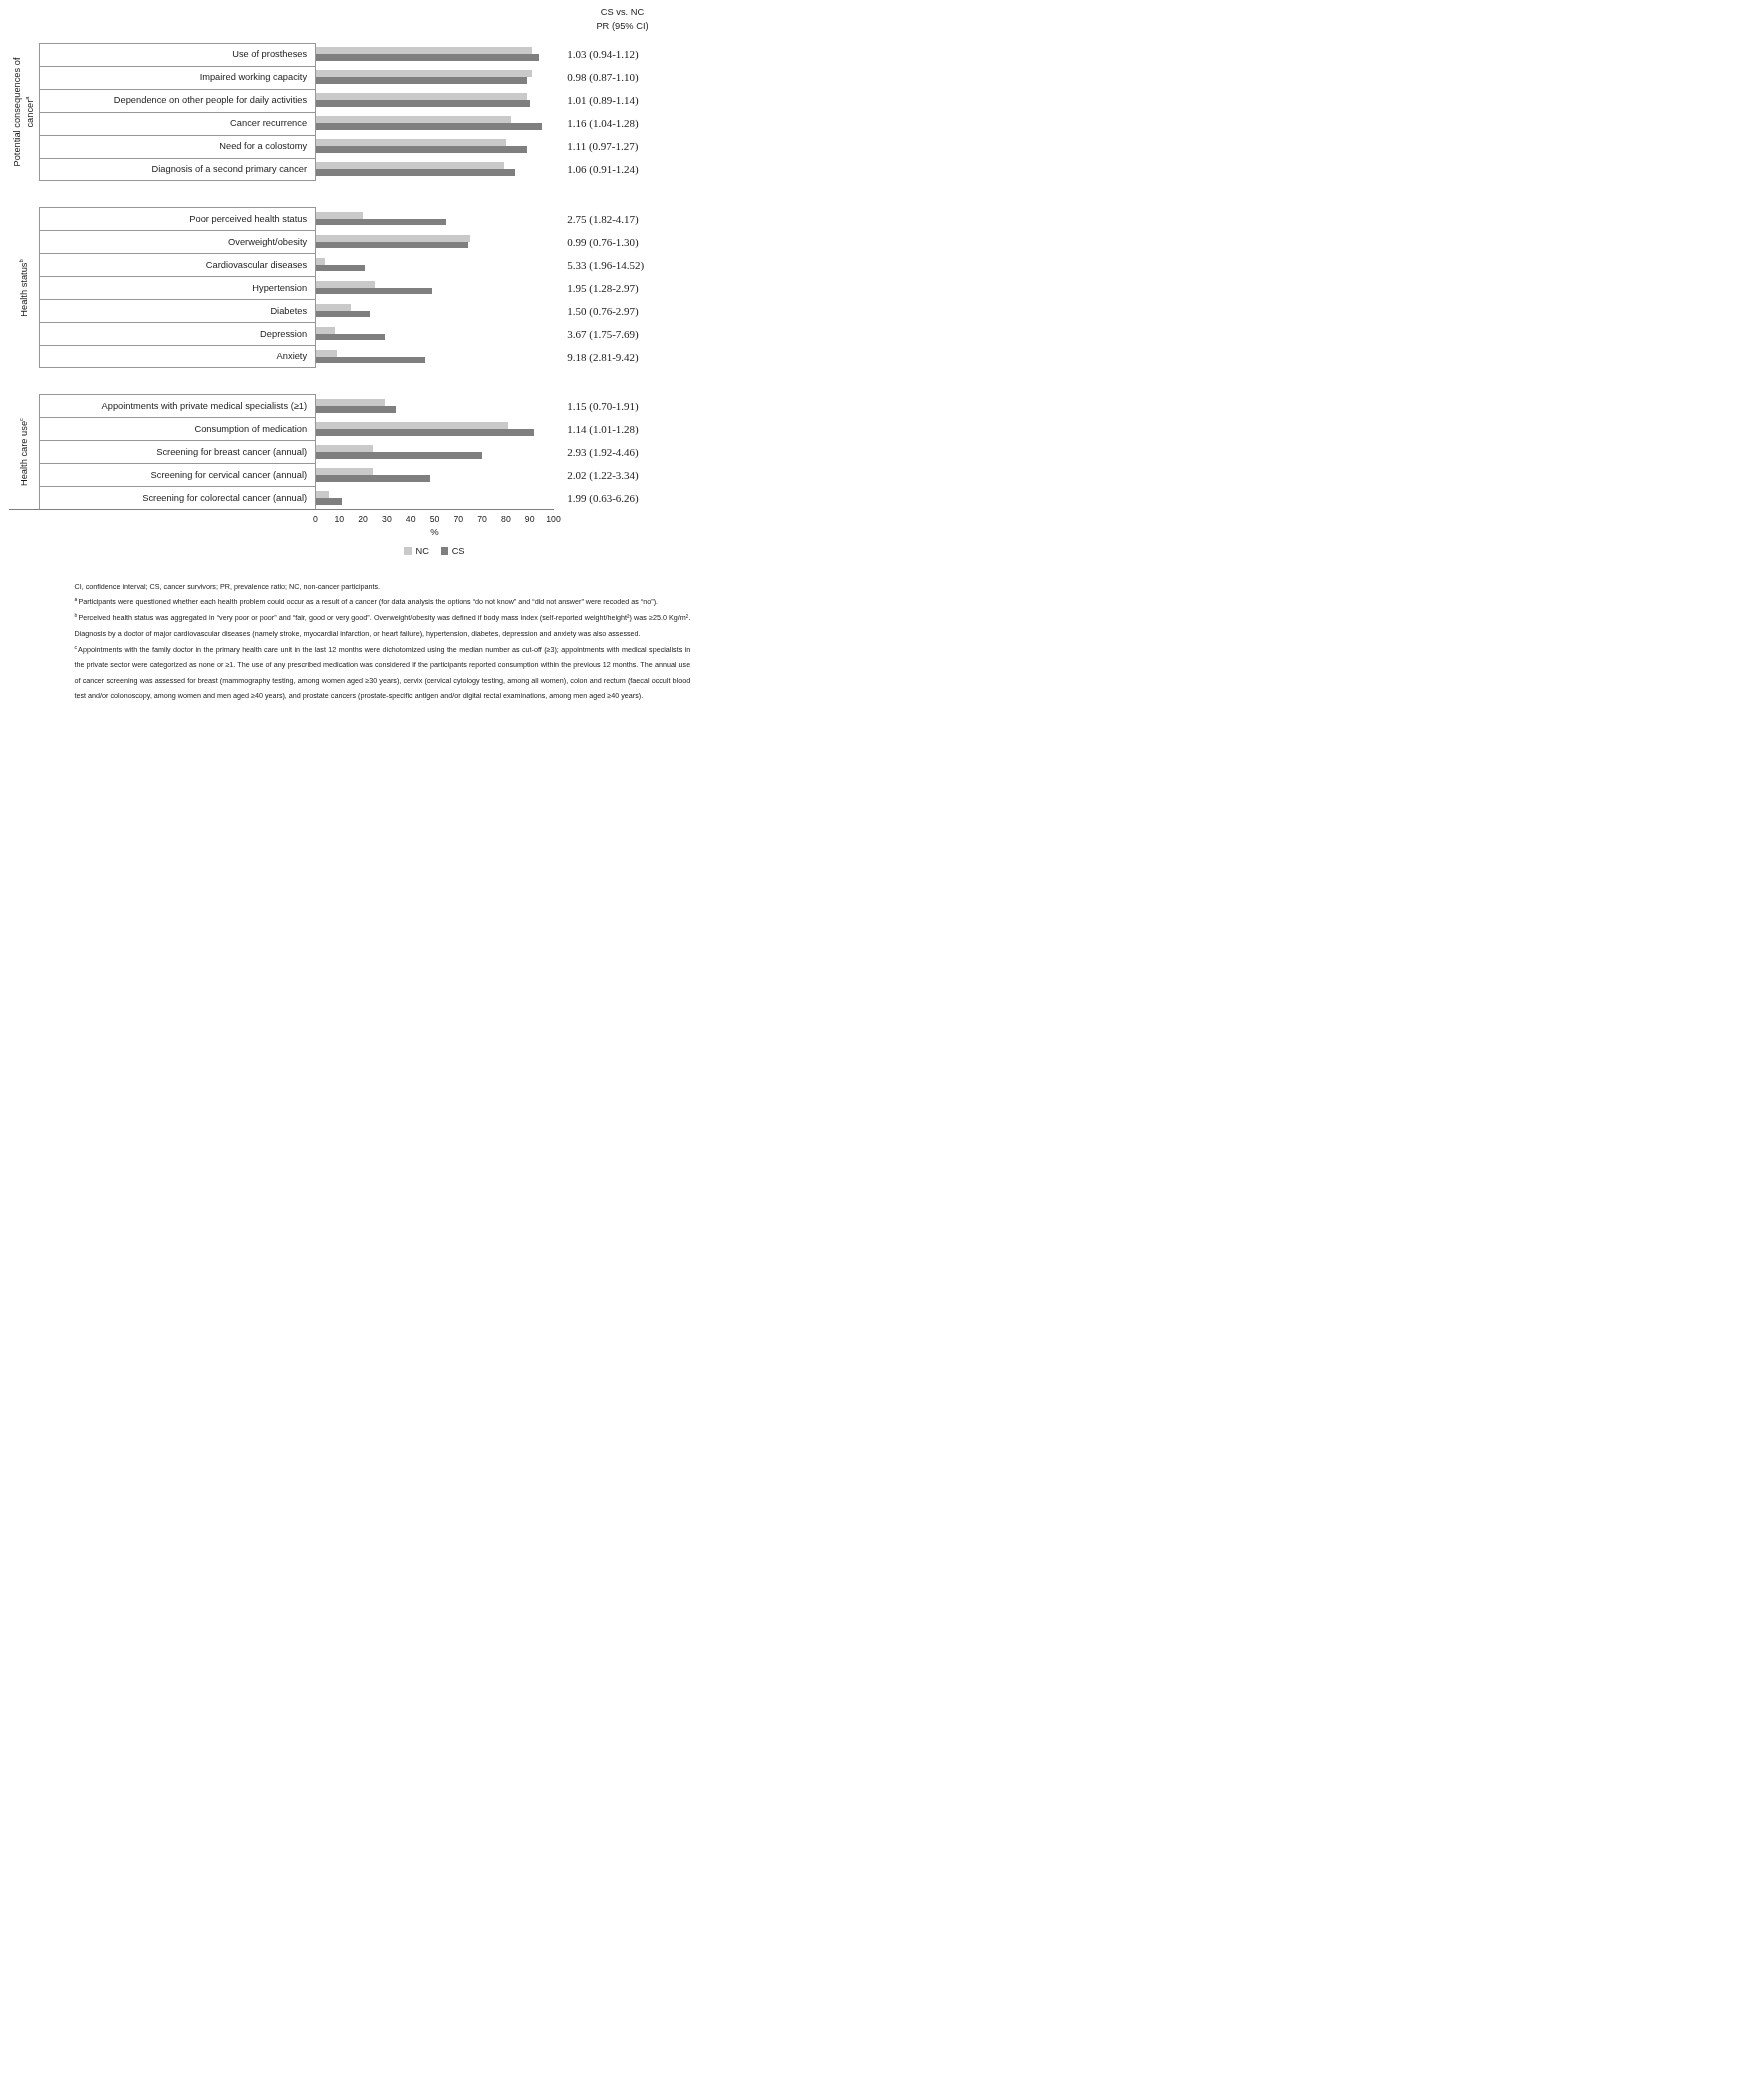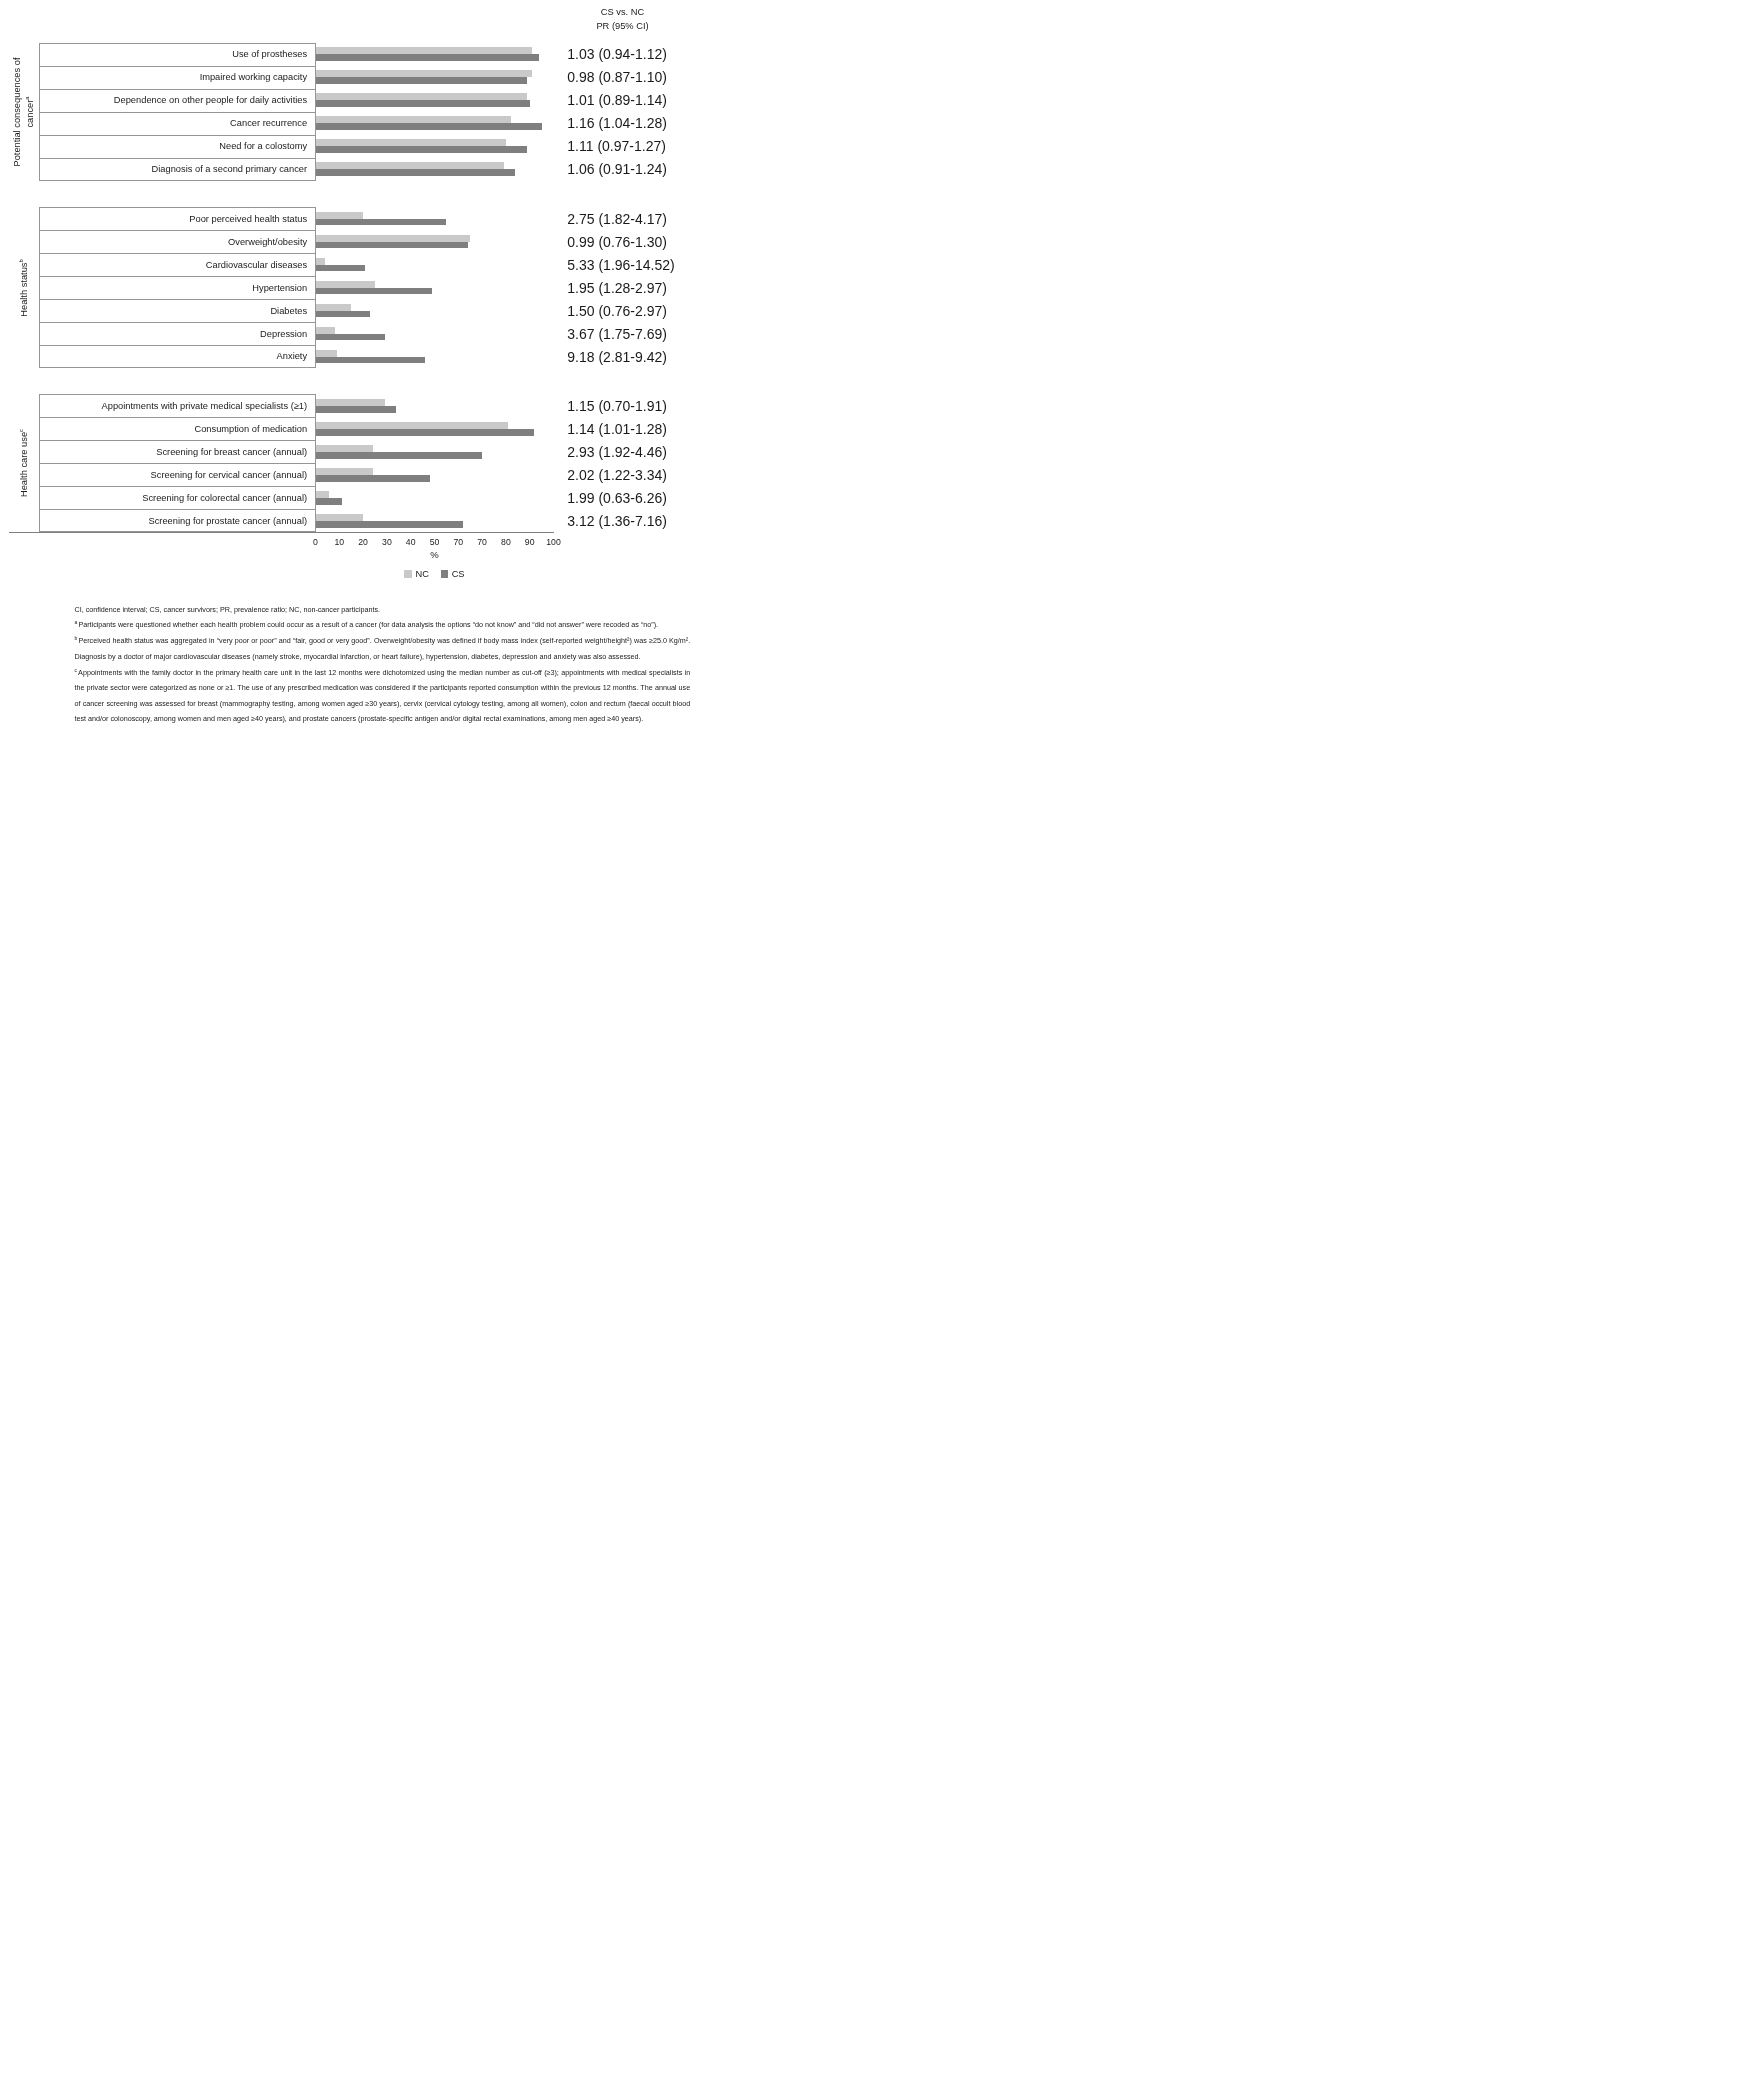--- a/index.html
+++ b/index.html
@@ -44,22 +44,23 @@
     padding: 1.1px 7.4px 1.1px 3.2px;
     font-size: 9.3px;
     line-height: 1.15;
   }
   .row.last .label-cell { border-bottom: 0.5px solid #969696; }
   .bars-cell { display: flex; flex-direction: column; justify-content: center; }
   .bar { height: 6.9px; }
   .pr-cell {
     display: flex; align-items: center;
     padding-left: 13.8px;
-    font-size: 14px;
+    font-size: 11px;
     white-space: nowrap;
+    font-family: Liberation Serif, serif;
   }
 
   
   .axis-bottom { width: 545px; border-top: 1.1px solid #7f7f7f; }
   .ticks { margin-left: 307px; width: 238px; position: relative; height: 13.8px; font-size: 8.7px; }
   .ticks span { position: absolute; top: 3.2px; transform: translateX(-50%); }
   .xlabel { margin-left: 307px; width: 238px; text-align: center; font-size: 9.5px; margin-top: 2.1px; }
 
   
   .legend {
@@ -248,28 +249,20 @@
             </div>
             <div class="pr-cell">2.02 (1.22-3.34)</div>
           </div>
           <div class="row">
             <div class="label-cell">Screening for colorectal cancer (annual)</div>
             <div class="bars-cell">
               <div class="bar nc" style="width: 5.5%; background: rgb(201, 201, 201);"></div>
               <div class="bar cs" style="width: 11%; background: rgb(127, 127, 127);"></div>
             </div>
             <div class="pr-cell">1.99 (0.63-6.26)</div>
-          </div>
-          <div class="row last">
-            <div class="label-cell">Screening for prostate cancer (annual)</div>
-            <div class="bars-cell">
-              <div class="bar nc" style="width: 20%; background: rgb(201, 201, 201);"></div>
-              <div class="bar cs" style="width: 62%; background: rgb(127, 127, 127);"></div>
-            </div>
-            <div class="pr-cell">3.12 (1.36-7.16)</div>
           </div>
         </div>
       </div>
     </div>
 
   <div class="axis-bottom"></div>
 
   <div class="ticks" id="ticks">
       <span style="left: 0%;">0</span>
       <span style="left: 10%;">10</span>

